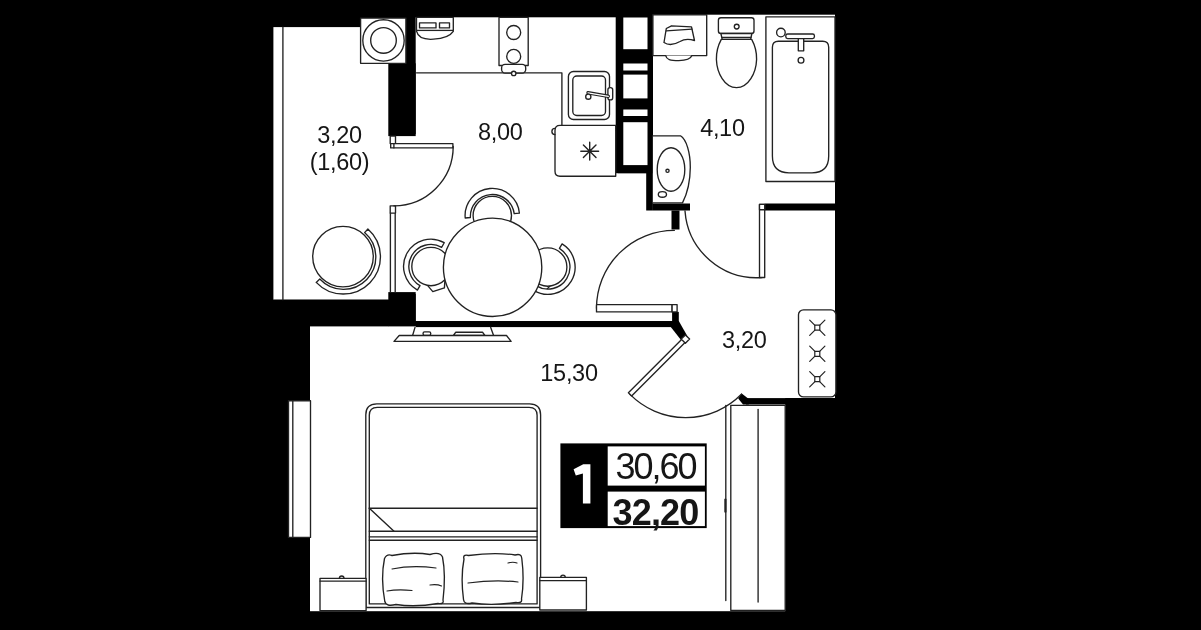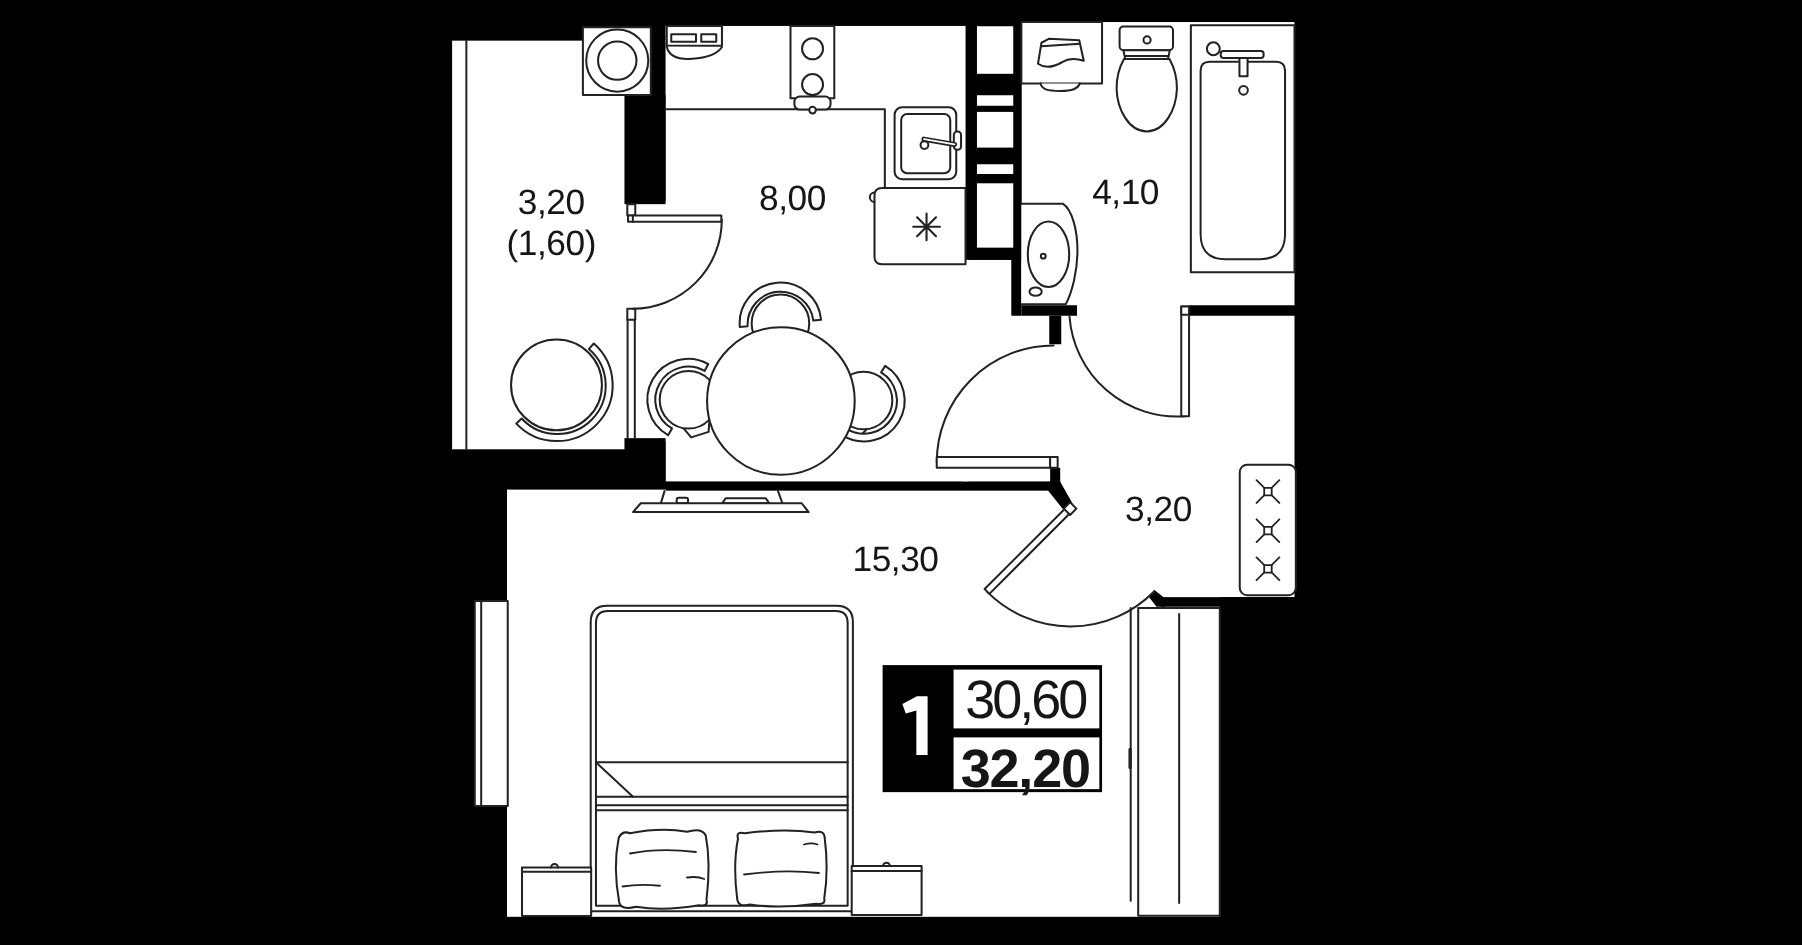--- a/index.html
+++ b/index.html
@@ -1,16 +1,16 @@
 <!DOCTYPE html>
 <html><head>
 <meta charset="utf-8">
 <style>
   html,body{margin:0;padding:0;background:#000;}
-  #plan{width:952px;height:630px;position:relative;padding-left:28px;}
+  #plan{width:952px;height:630px;position:relative;}
   text{font-family:"Liberation Sans",sans-serif;fill:#161616;}
 </style>
 </head>
 <body>
 <div id="plan">
 <svg width="1201" height="630" viewBox="0 0 1201 630">
 
 <rect x="0" y="0" width="1201" height="630" fill="#000"></rect>
 <g stroke="#222" stroke-width="1.35" fill="none" stroke-linecap="round" stroke-linejoin="round">
 

